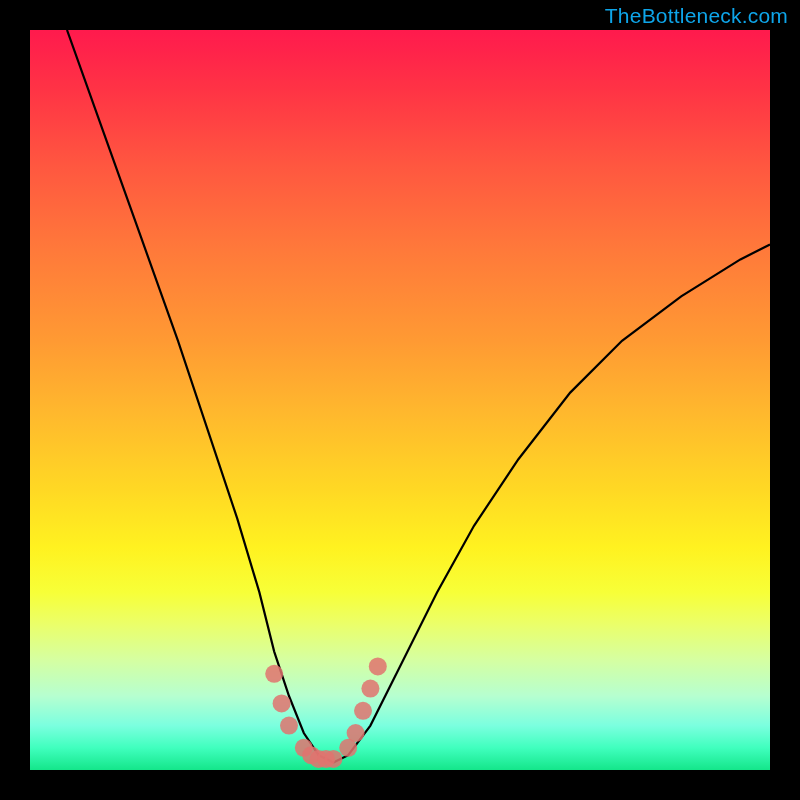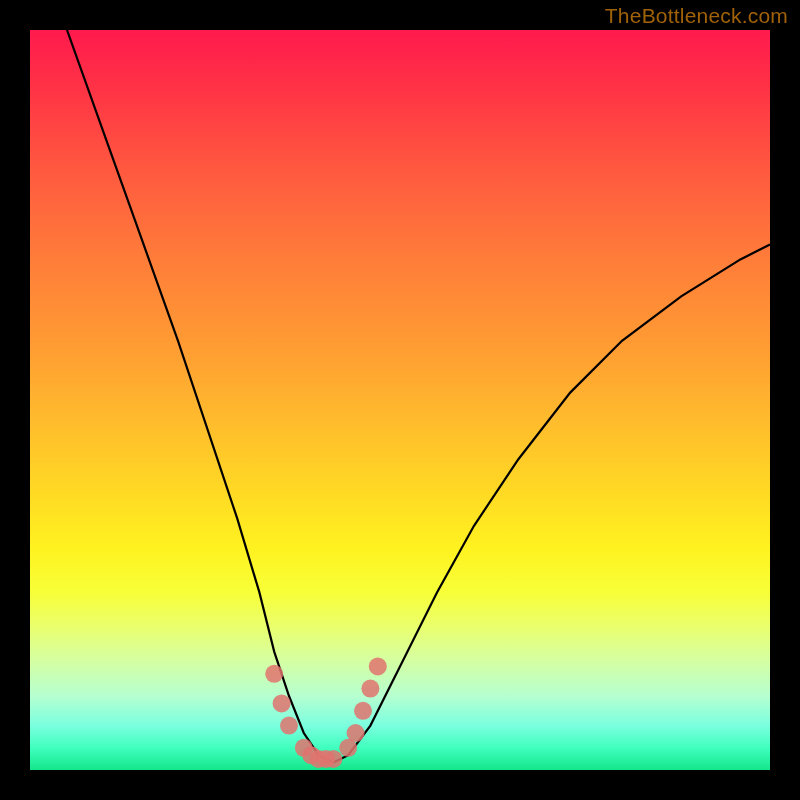--- a/index.html
+++ b/index.html
@@ -41,21 +41,21 @@
       #b6ffd0 90%,
       #7bffdf 94%,
       #40ffbe 97%,
       #14e68a 100%
     );
   }
   .watermark {
     position: absolute;
     top: 4px;
     right: 12px;
-    color: #a16207;
+    color: #0ea5e9;
     font-size: 21px;
     letter-spacing: 0.2px;
     user-select: none;
   }
   svg.curve {
     position: absolute;
     left: 0;
     top: 0;
     width: 740px;
     height: 740px;

